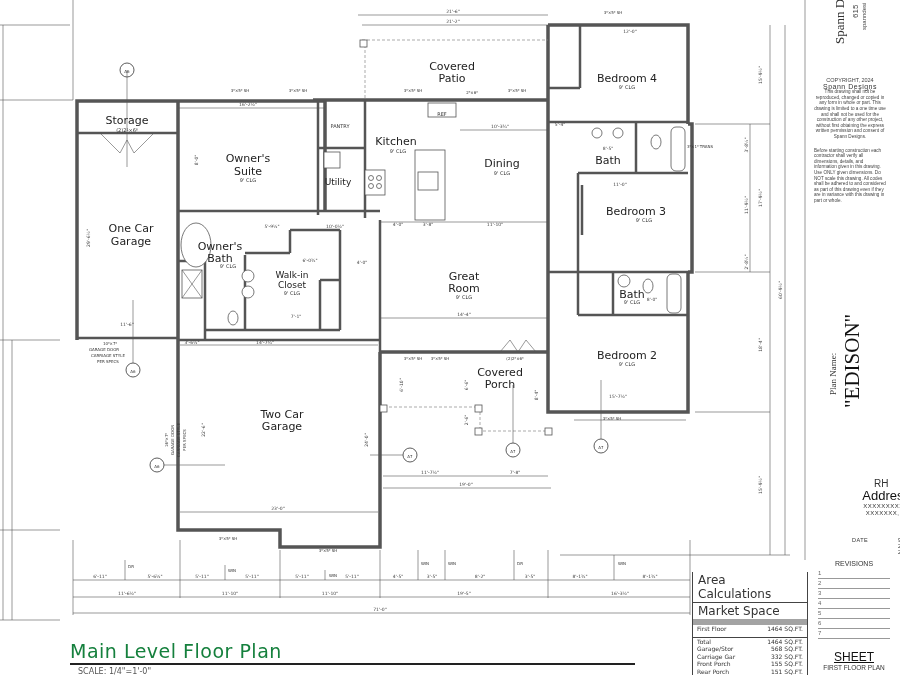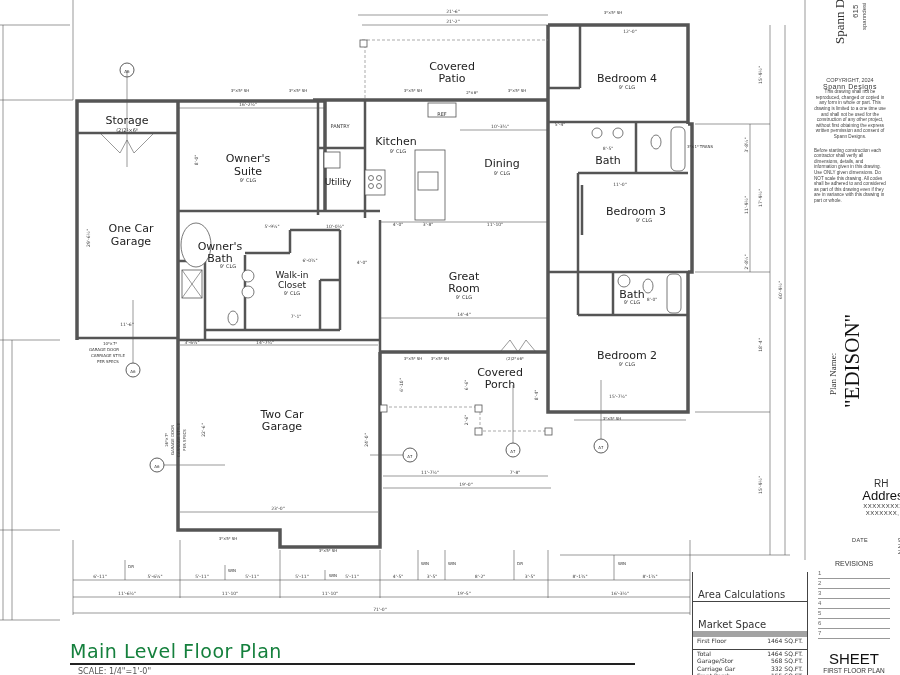--- a/index.html
+++ b/index.html
@@ -12,28 +12,28 @@
   .wall { fill:none; stroke:#555; stroke-width:3.5; }
   .iwall { fill:none; stroke:#555; stroke-width:2.5; }
   .dl { stroke:#555; stroke-width:0.6; fill:none; }
   .dash { stroke:#888; stroke-width:0.7; fill:none; stroke-dasharray:3 2; }
   .fix { stroke:#555; stroke-width:0.8; fill:#fff; }
   .tb { position:absolute; font-family:"Liberation Sans", sans-serif; color:#333;margin-left:36px; }
   .title { position:absolute; left:70px; top:640px; font-family:"DejaVu Sans", sans-serif; font-size:19px; color:#15803d; letter-spacing:0.5px; }
   .title-rule { position:absolute; left:70px; top:663px; width:565px; height:1.5px; background:#222; }
   .scale { position:absolute; left:78px; top:667px; font-size:8px; color:#555; font-family:"DejaVu Sans", sans-serif; }
   .area-table { position:absolute; left:692px; top:572px; width:114px; border-left:1px solid #444; border-right:1px solid #444; font-family:"DejaVu Sans", sans-serif; color:#333; }
-  .area-table .hdr { font-size:10px; padding:1px 5px; border-bottom:1px solid #444;margin-top:16px; }
+  .area-table .hdr { font-size:12px; padding:1px 5px; border-bottom:1px solid #444; }
   .area-table .row { display:flex; justify-content:space-between; font-size:6px; padding:0 4px; line-height:7.5px; }
   .area-table .sep { border-top:1px solid #444; margin-top:4px; }
   .rev { position:absolute; left:818px; top:560px; width:72px; font-family:"Liberation Sans", sans-serif; }
   .rev .rh { font-size:7px; text-align:center; color:#333; margin-bottom:2px; }
   .rev .rl { font-size:6px; color:#666; border-bottom:1px solid #999; height:9px; line-height:9px; }
   .sheet { position:absolute; left:818px; top:650px; width:72px; text-align:center; font-family:"Liberation Sans", sans-serif; }
-  .sheet .big { font-size:15px; color:#111; }
+  .sheet .big { font-size:12px; color:#111;text-decoration:underline; }
   .sheet .small { font-size:6.5px; color:#333; }
   .copy { position:absolute; left:814px; top:78px; width:72px; font-family:"Liberation Sans", sans-serif; font-size:4.6px; line-height:5.6px; color:#444; text-align:center; }
   .copy .co-head { font-size:5.5px; }
   .copy .co-brand { font-size:7px; color:#333; letter-spacing:0.5px; }
   .copy .p2 { margin-top:8px; text-align:left; }
   .vert { position:absolute; transform-origin:left top; transform:rotate(-90deg); white-space:nowrap; font-family:"Liberation Serif", serif; }
 </style>
 </head>
 <body>
 

